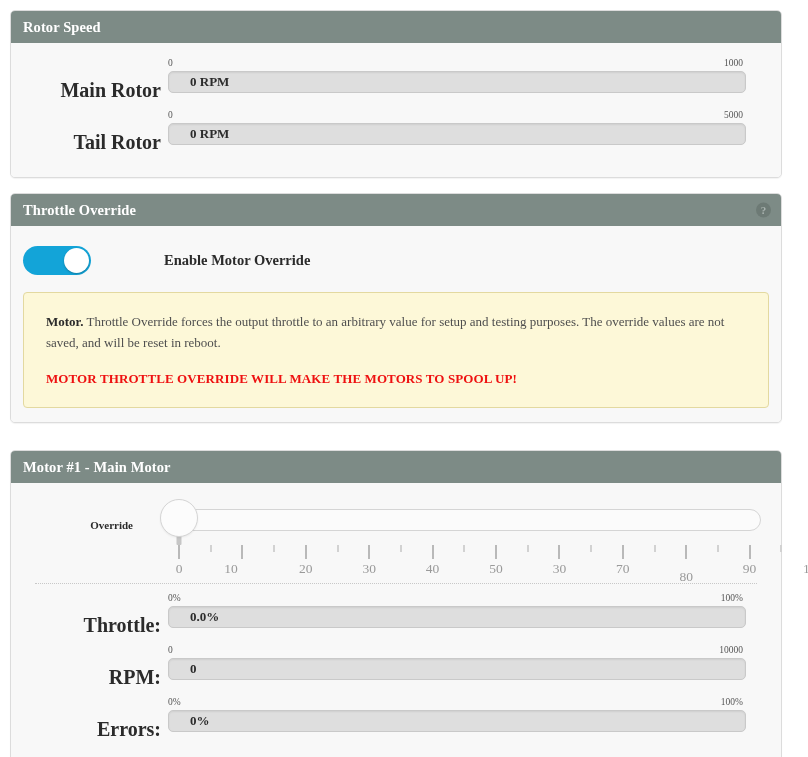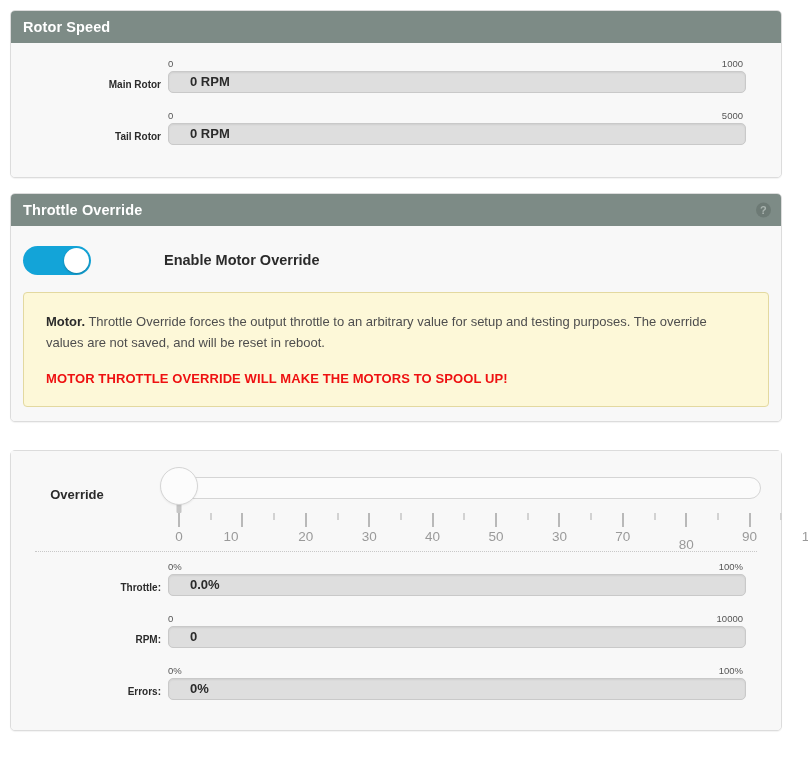--- a/index.html
+++ b/index.html
@@ -11,20 +11,21 @@
     overflow: hidden;
     font-family: "Liberation Sans", sans-serif;
     -webkit-font-smoothing: antialiased;
   }
 
   .page {
     position: relative;
     width: 656px;
     height: 757px;
     box-sizing: border-box;
+    font-family: Liberation Serif, serif;
   }
 
   
   .panel {
     position: absolute;
     left: 10px;
     width: 772px;
     background: #f8f8f8;
     border: 1px solid #dcdcdc;
     border-radius: 5px;
@@ -73,21 +74,21 @@
   .gauge-row {
     position: relative;
     height: 52px;
   }
   .gauge-label {
     position: absolute;
     left: 0;
     width: 140px;
     text-align: right;
     top: 22px;
-    font-size: 10px;
+    font-size: 20px;
     font-weight: bold;
     color: #2b2b2b;
   }
   .gauge-wrap {
     position: absolute;
     left: 147px;
     right: 0px;
     top: 0;
   }
   .gauge-minmax {
@@ -187,23 +188,23 @@
 
   
   .slider-row {
     position: relative;
     height: 92px;
   }
   .slider-label {
     position: absolute;
     left: 0;
     width: 112px;
-    text-align: center;
+    text-align: right;
     top: 28px;
-    font-size: 13px;
+    font-size: 11px;
     font-weight: bold;
     color: #2b2b2b;
   }
   .slider-area {
     position: absolute;
     left: 138px;
     right: 10px;
     top: 8px;
     height: 80px;
   }
@@ -331,20 +332,23 @@
           <b>Motor.</b>
           <span>Throttle Override forces the output throttle to an arbitrary value for setup and testing purposes. The override values are not saved, and will be reset in reboot.</span>
         </div>
         <div class="note-warning">MOTOR THROTTLE OVERRIDE WILL MAKE THE MOTORS TO SPOOL UP!</div>
       </div>
 
     </div>
   </div>
 
   <div class="panel" id="panel-motor" style="top:450px;">
+    <div class="panel-header">
+      <span>Motor #1 - Main Motor</span>
+    </div>
     <div class="panel-body" style="padding:8px 10px 14px 10px;">
 
       <div class="slider-row">
         <div class="slider-label">Override</div>
         <div class="slider-area" id="slider-area">
           <div class="slider-track"></div>
           <div class="slider-stem" id="slider-stem" style="left: 20px;"></div>
           <div class="slider-handle" id="slider-handle" style="left: 20px;"></div>
           <div class="ticks" id="slider-ticks">
               <div class="tick major" style="left: 20px;"></div>

